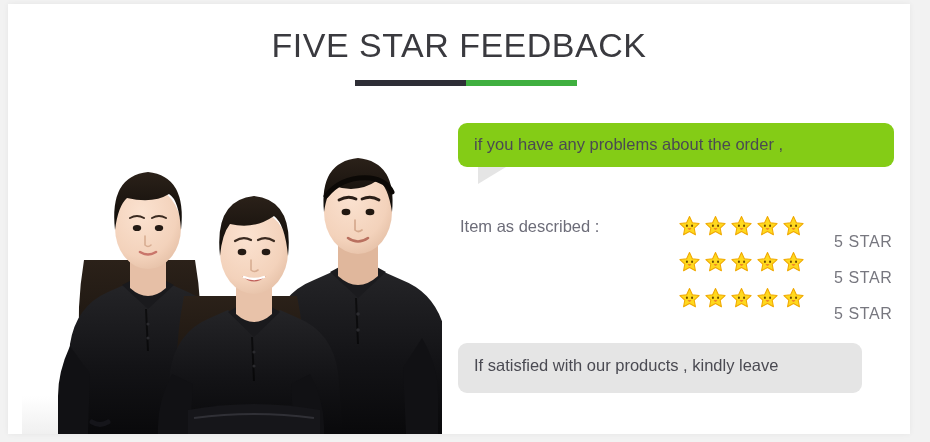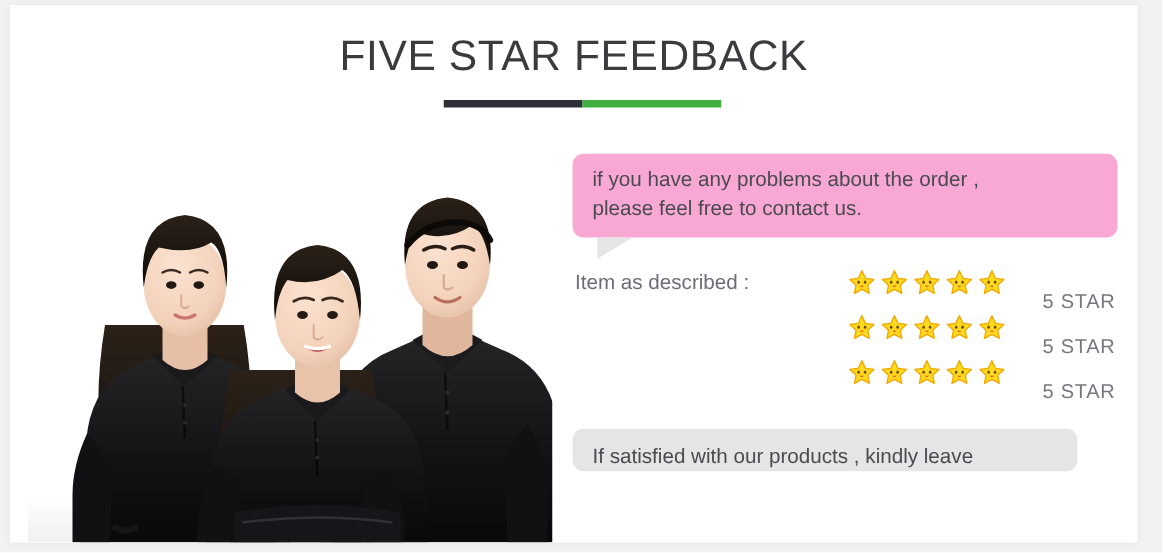--- a/index.html
+++ b/index.html
@@ -85,21 +85,21 @@
     width: 446px;
     height: 334px;
   }
 
   
   .bubble {
     position: absolute;
     left: 4px;
     top: 23px;
     width: 436px;
-    background: #f9a8d4;
+    background: #84cc16;
     border-radius: 9px;
     box-sizing: border-box;
     padding: 10px 16px 11px 16px;
   }
   .bubble-line {
     font-size: 16.5px;
     line-height: 23px;
     color: #4a4a52;
     white-space: nowrap;
   }
@@ -155,21 +155,21 @@
 
   
   .note {
     position: absolute;
     left: 4px;
     top: 243px;
     width: 404px;
     background: #e5e5e5;
     border-radius: 9px;
     box-sizing: border-box;
-    padding: 11px 16px 0 16px;
+    padding: 11px 16px 16px 16px;
   }
   .note-line {
     font-size: 16.5px;
     line-height: 23px;
     color: #4a4a52;
     white-space: nowrap;
   }
 </style>
 </head>
 <body>
@@ -300,21 +300,20 @@
           <path d="M220 176 q12 11 24 0 q-12 5 -24 0 z" fill="#c05f5a"></path>
           <path d="M222 177 q10 4 20 0" stroke="#ffffff" stroke-width="2.4" fill="none" stroke-linecap="round"></path>
         </g>
       </svg>
     </div>
 
     <div class="panel">
 
       <div class="bubble">
         <div class="bubble-line">if you have any problems about the order ,</div>
-        <div class="bubble-line">please feel free to contact us.</div>
         <div class="bubble-tail"></div>
       </div>
 
       <div class="ratings">
 
         <div class="rating-row">
           <div class="rating-label">Item as described :</div>
           <div class="rating-stars">
             <span>
                 <svg width="23" height="23" viewBox="0 0 24 24">

